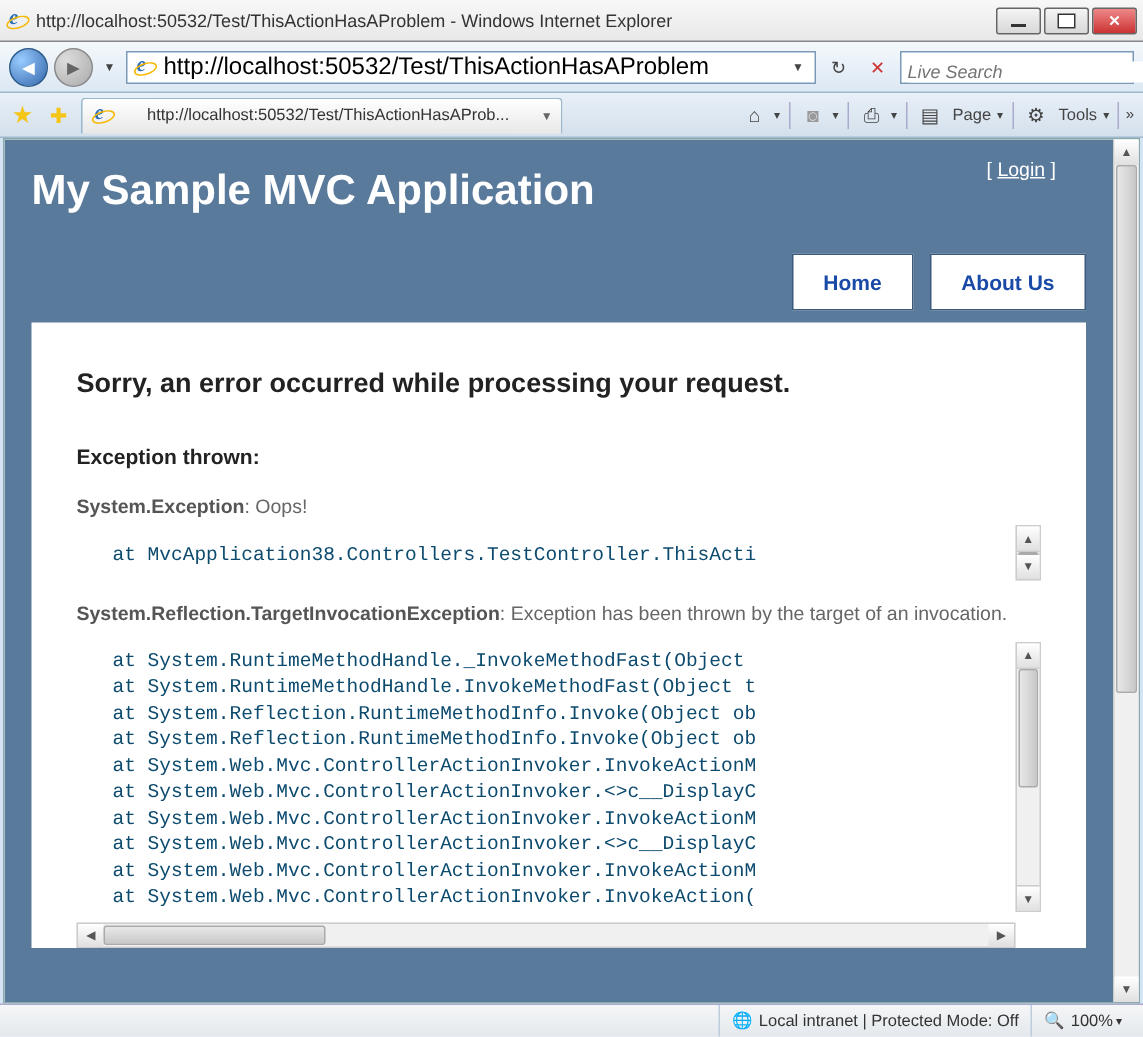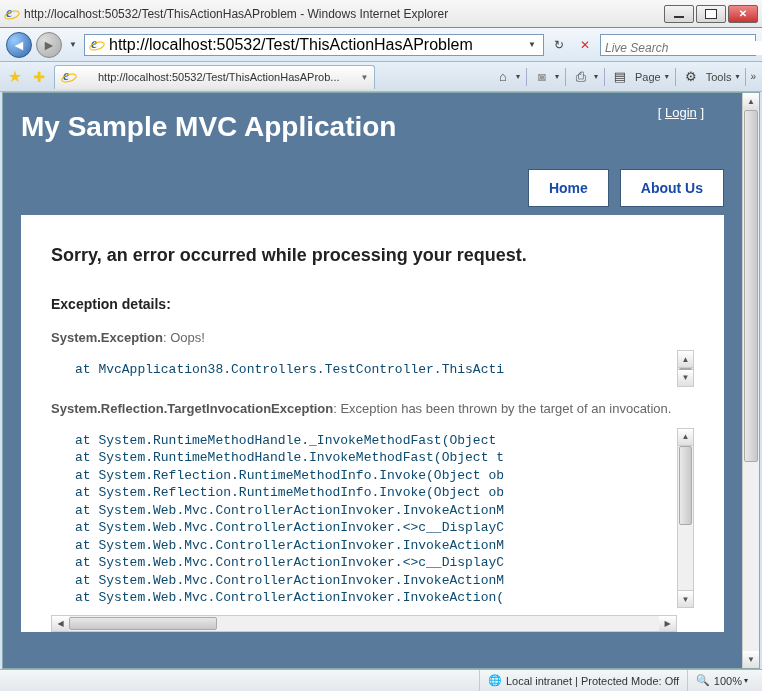--- a/index.html
+++ b/index.html
@@ -150,21 +150,21 @@
           <span>[ </span><a href="#">Login</a><span> ]</span>
         </div>
         <div class="app-title">My Sample MVC Application</div>
         <div class="navmenu">
           <div class="navtab">Home</div>
           <div class="navtab">About Us</div>
         </div>
       </div>
       <div class="content-box">
         <div class="err-head">Sorry, an error occurred while processing your request.</div>
-        <div class="exc-head">Exception details:</div>
+        <div class="exc-head">Exception thrown:</div>
 
         <div class="stack-wrap" style="margin-bottom:14px;">
           <div class="exc-title"><b>System.Exception</b><span>: Oops!</span></div>
           <div class="stack">at MvcApplication38.Controllers.TestController.ThisActi</div>
           <div class="inner-vscroll" style="top:20px; bottom:0;">
             <div class="arr">▲</div>
             <div class="track">
                 <div class="thumb" style="height:90%;"></div>
               </div>
             <div class="arr">▼</div>

